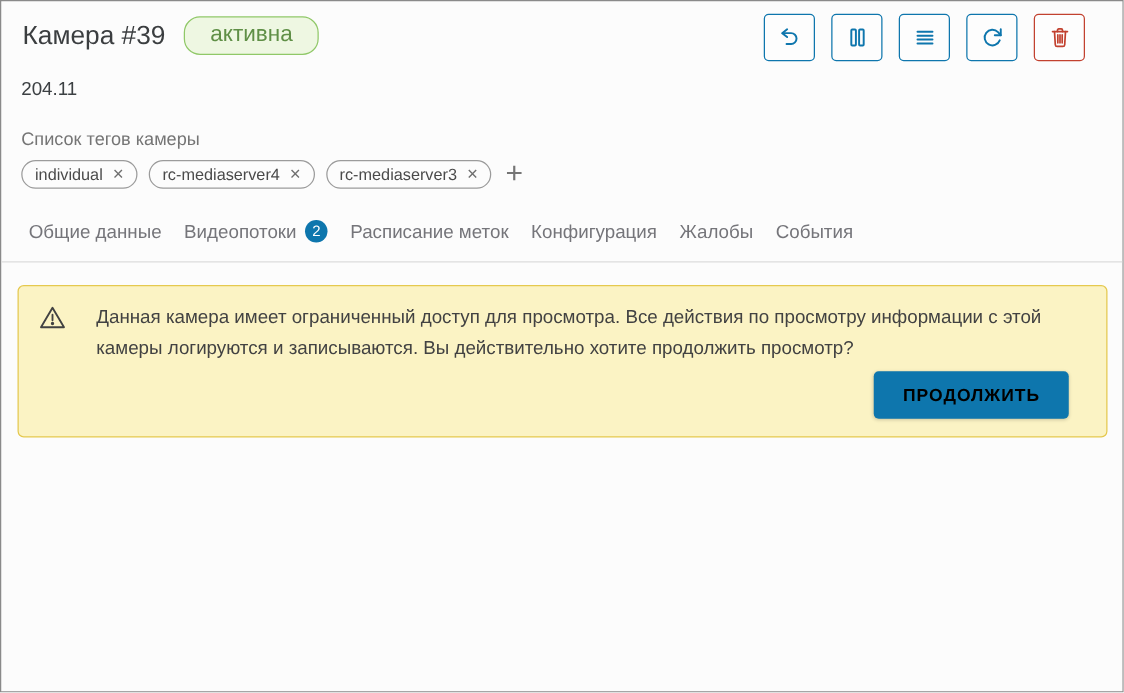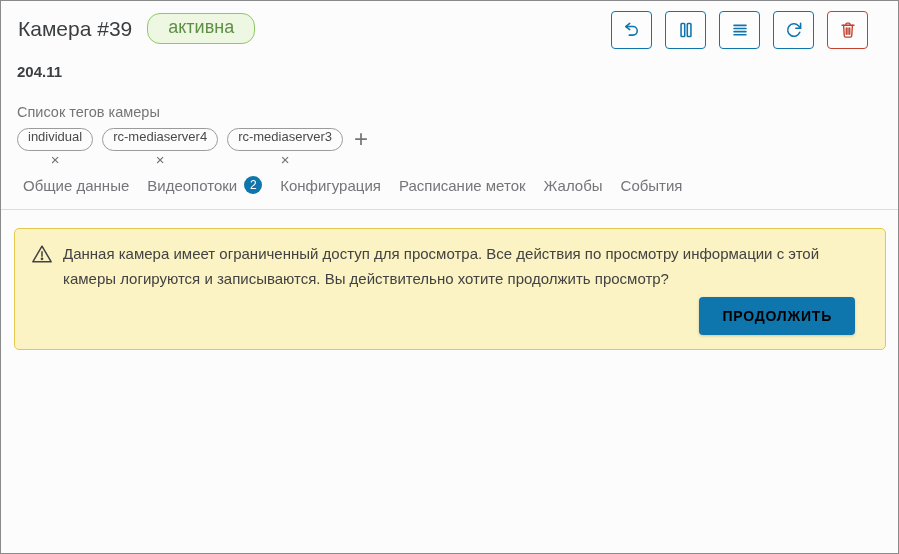--- a/index.html
+++ b/index.html
@@ -58,40 +58,39 @@
   }
   .icon-btn.danger {
     border-color: var(--danger_red, #c2412f);
     color: var(--danger_red, #c2412f);
   }
   .icon-btn svg { display: block; }
   
   .camera-id {
     padding: 14px 16px 0;
     font-size: 15px;
-    font-weight: bold;
+    font-weight: normal;
     color: #3c4043;
   }
   
   .tags-section { padding: 24px 16px 0; }
   .tags-label { font-size: 14.5px; color: #757575; }
   .tags-row { display: flex; align-items: center; gap: 9px; margin-top: 7px; }
   .tag-chip {
     display: inline-flex;
     align-items: center;
     gap: 8px;
     border: 1px solid #9b9b9b;
     border-radius: 12px;
     height: 23px;
     padding: 0 10px;
     font-size: 13px;
     color: #4a4a4a;
     background: transparent;
     cursor: default;
-    flex-direction: column;
   }
   .tag-remove {
     font-size: 15px;
     color: #6f6f6f;
     line-height: 1;
     cursor: pointer;
   }
   .add-tag {
     font-size: 24px;
     font-weight: 300;
@@ -137,21 +136,21 @@
     justify-content: center;
   }
   
   .warning-panel {
     margin: 18px 12px 0 13px;
     background: var(--warning_bg, #fbf3c4);
     border: 1px solid var(--warning_border, #e5c94f);
     border-radius: 5px;
     padding: 12px 16px 14px;
   }
-  .warning-body { display: flex; align-items: flex-start; gap: 10px; }
+  .warning-body { display: flex; align-items: flex-start; gap: 24px; }
   .warning-icon { flex: 0 0 auto; color: #424242; margin-top: 2px; }
   .warning-text {
     font-size: 15px;
     line-height: 25px;
     color: #424242;
     max-width: 812px;
   }
   .warning-actions { display: flex; justify-content: flex-end; margin-top: 6px; padding-right: 14px; }
   .continue-button {
     background: var(--accent_blue, #0e76ad);
@@ -245,24 +244,24 @@
 
   <div class="tabs">
     <div class="tab">
       <span>Общие данные</span>
     </div>
     <div class="tab">
       <span>Видеопотоки</span>
       <span class="tab-badge">2</span>
     </div>
     <div class="tab">
+      <span>Расписание меток</span>
+    </div>
+    <div class="tab">
       <span>Конфигурация</span>
-    </div>
-    <div class="tab">
-      <span>Расписание меток</span>
     </div>
     <div class="tab">
       <span>Жалобы</span>
     </div>
     <div class="tab">
       <span>События</span>
     </div>
   </div>
 
   <div class="warning-panel">

